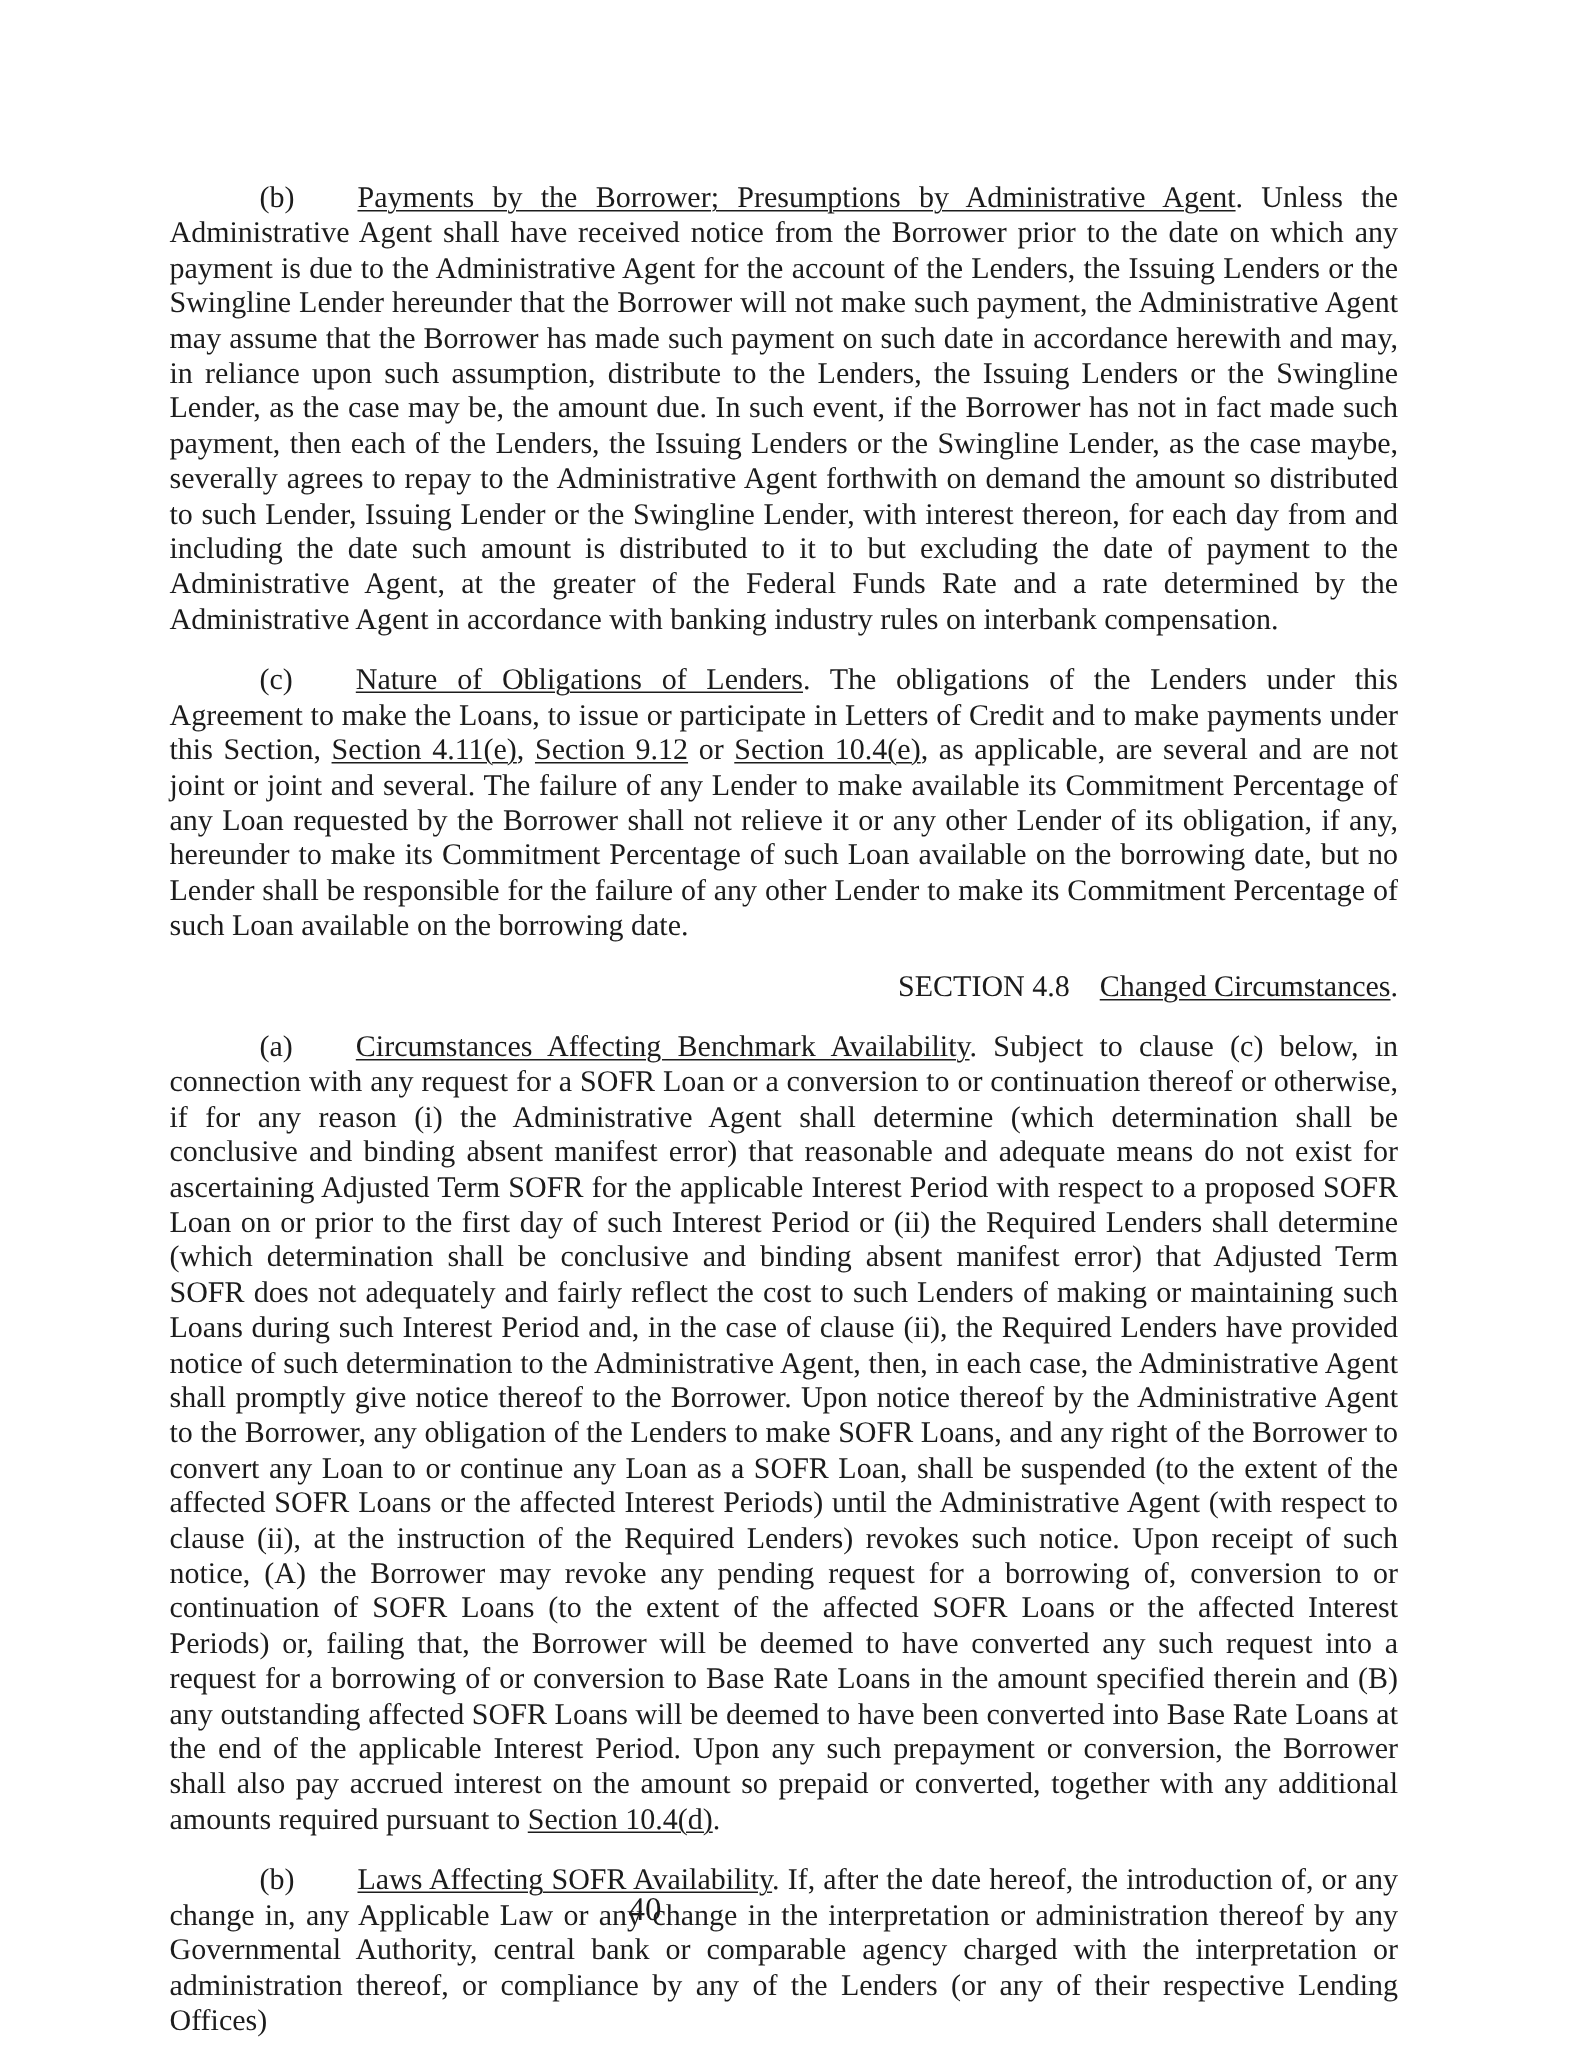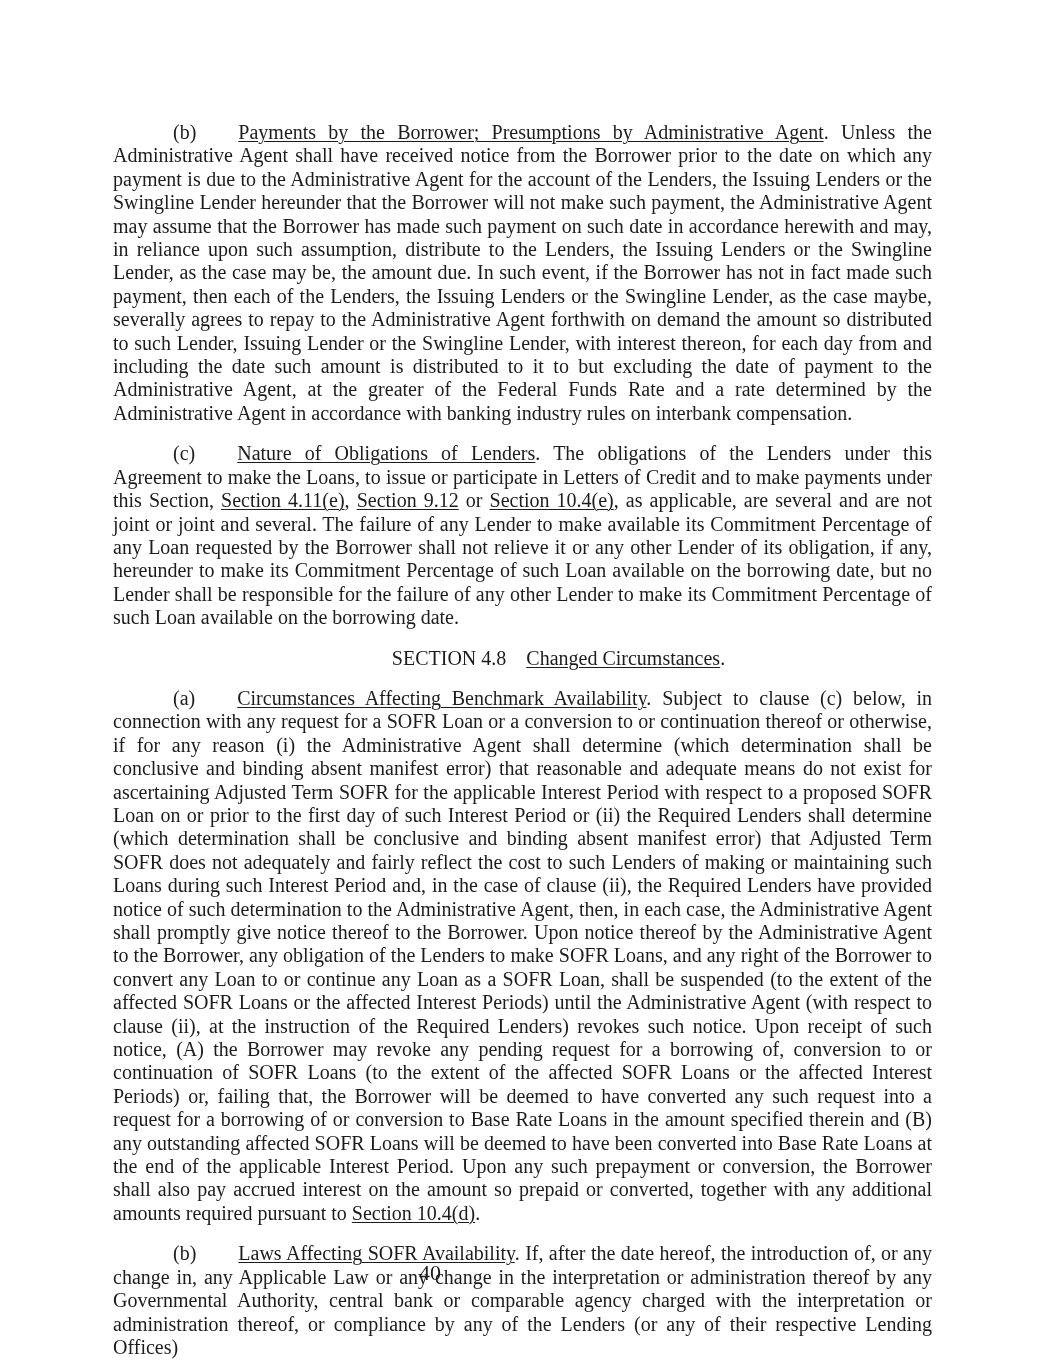--- a/index.html
+++ b/index.html
@@ -24,21 +24,21 @@
     font-size: 20px;
     line-height: 23.4px;
   }
   .para {
     margin: 0 0 17px 0;
     text-align: justify;
     text-indent: 60px;
   }
   .para.heading-para {
     text-indent: 72px;
-    text-align: center;
+    text-align: right;
   }
   .u {
     text-decoration: underline;
     text-underline-offset: 2px;
     text-decoration-thickness: 1px;
   }
   .tab {
     display: inline-block;
     height: 1px;
   }

